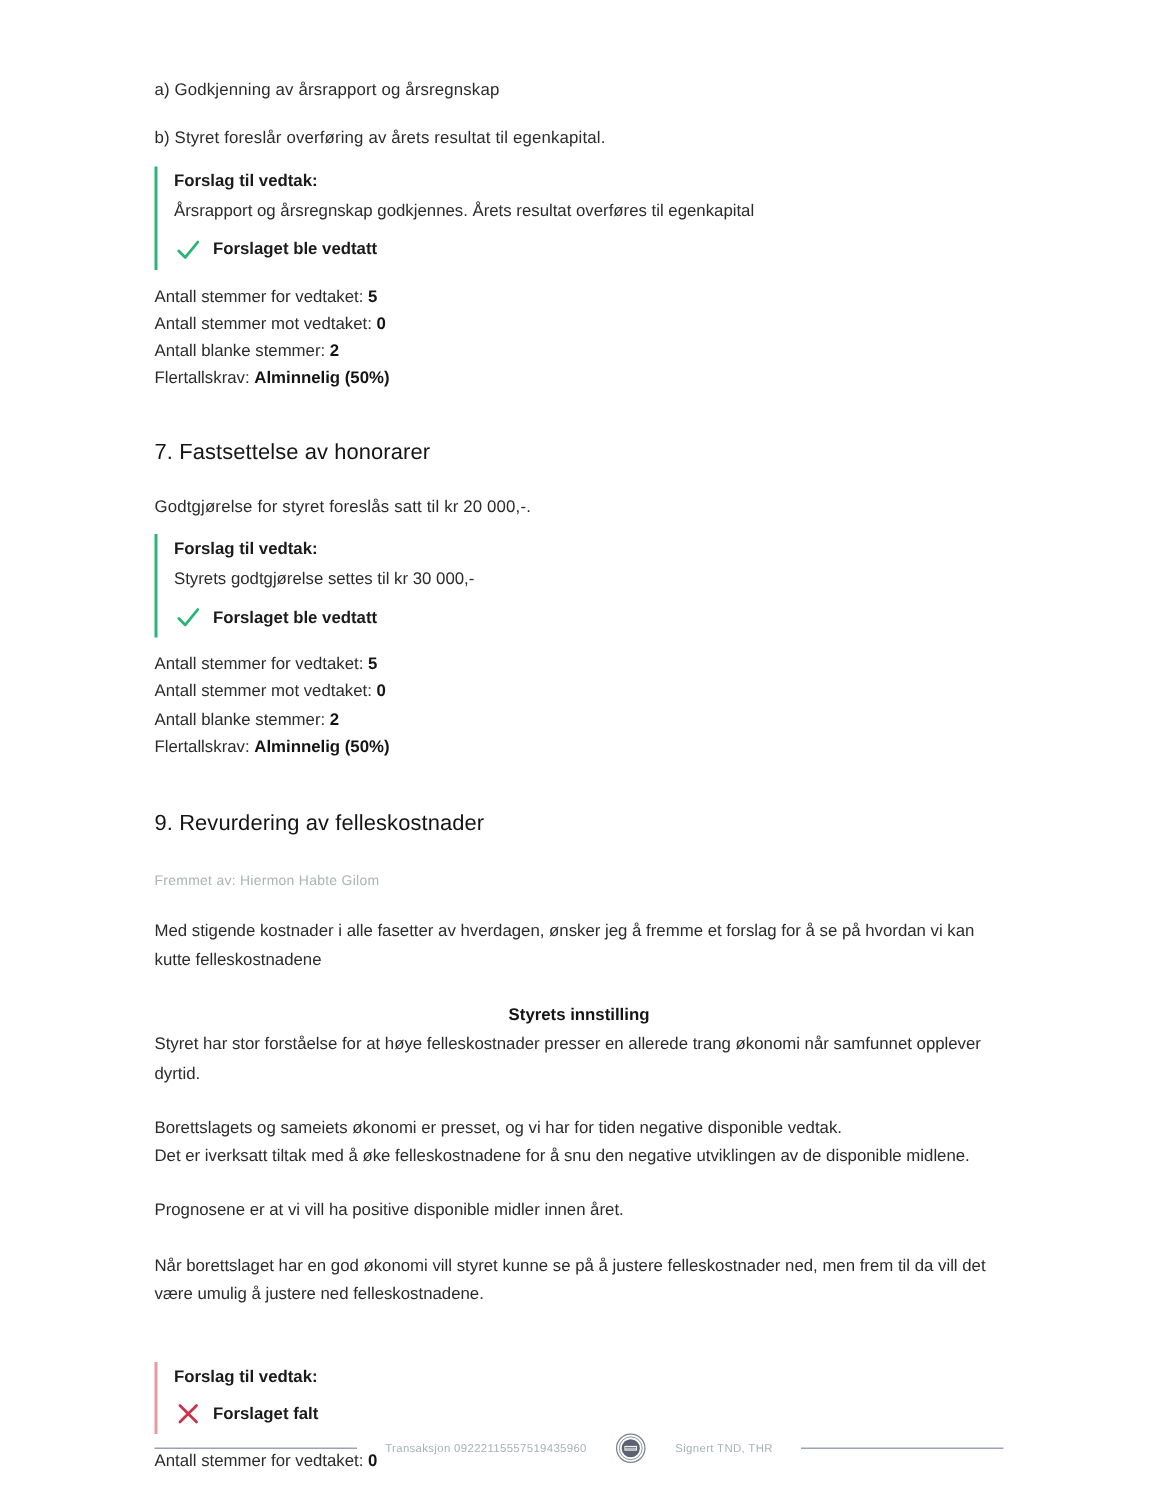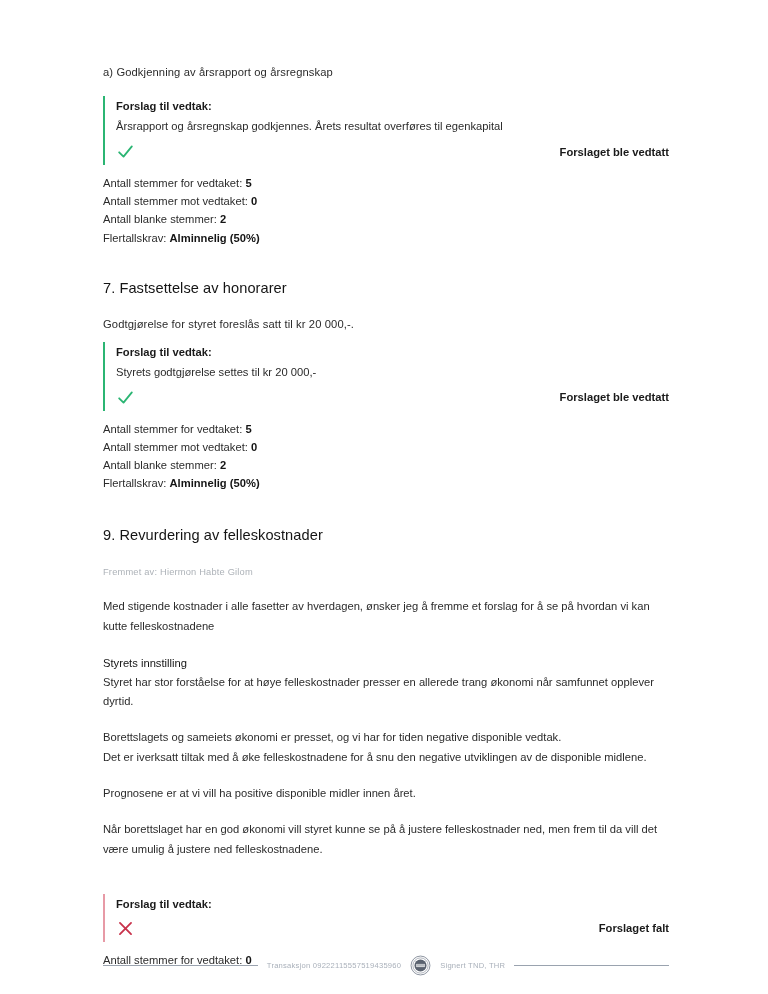--- a/index.html
+++ b/index.html
@@ -26,21 +26,21 @@
     position: absolute;
     left: 103px;
     top: 52px;
     width: 566px;
   }
 
   .para {
     font-size: 11.2px;
     line-height: 1.55;
     color: #2b2b2b;
-    margin: 12px 0 15px 0;
+    margin: 0 0 15px 0;
     letter-spacing: 0.01em;
   }
   .para.tight { margin-bottom: 9px; }
 
   
   .vedtak {
     border-left: 2.5px solid #2bb573;
     padding: 2px 0 4px 11px;
     margin: 6px 0 9px 0;
   }
@@ -58,21 +58,20 @@
     font-size: 11.2px;
     color: #2b2b2b;
     line-height: 1.6;
     margin-bottom: 3px;
   }
   .result-row {
     display: flex;
     align-items: center;
     gap: 7px;
     padding-top: 3px;
-    justify-content: space-between;
   }
   .result-label {
     font-size: 11.2px;
     font-weight: bold;
     color: #1a1a1a;
   }
   .icon-check, .icon-x {
     width: 19px;
     height: 19px;
     flex: 0 0 19px;
@@ -108,44 +107,45 @@
 
   .fremmet {
     font-size: 9.3px;
     color: #adb2b8;
     margin: 23px 0 20px 0;
     letter-spacing: 0.02em;
   }
 
   .sub-bold {
     font-size: 11.2px;
-    font-weight: normal;
+    font-weight: bold;
     color: #141414;
     line-height: 1.6;
     margin: 0;
+    text-align: center;
   }
   .blockpara {
     font-size: 11.2px;
     line-height: 1.72;
     color: #2b2b2b;
     margin: 0;
   }
   .gap-lg { height: 19px; }
   .gap-md { height: 17px; }
   .gap-sm { height: 12px; }
 
   
   .footer {
     position: absolute;
     left: 103px;
     top: 955px;
     width: 566px;
     display: flex;
     align-items: center;
-    gap: 9px;
+    gap: 19px;
   }
   .footer-rule {
     height: 1px;
     background: #9aa3af;
     flex: 1 1 auto;
     min-width: 10px;
   }
   .footer-text {
     font-size: 7.6px;
     color: #a9b0ba;
@@ -159,20 +159,21 @@
   }
 </style>
 </head>
 <body>
 
 <div class="page">
 
   <div class="content">
 
     <p class="para">a) Godkjenning av årsrapport og årsregnskap</p>
+    <p class="para tight">b) Styret foreslår overføring av årets resultat til egenkapital.</p>
 
     <div class="vedtak">
       <div class="vedtak-title">Forslag til vedtak:</div>
       <div class="vedtak-text">Årsrapport og årsregnskap godkjennes. Årets resultat overføres til egenkapital</div>
       <div class="result-row">
         <svg class="icon-check" viewBox="0 0 24 24" fill="none" stroke="#2bb573" stroke-width="2.3" stroke-linecap="round" stroke-linejoin="round">
           <path d="M4 13 L9.5 18.5 L20 5.5"></path>
         </svg>
         <span class="result-label">Forslaget ble vedtatt</span>
       </div>
@@ -186,21 +187,21 @@
     </div>
 
     <div class="heading-wrap">
       <h2 class="section-heading">7. Fastsettelse av honorarer</h2>
     </div>
 
     <p class="para tight">Godtgjørelse for styret foreslås satt til kr 20 000,-.</p>
 
     <div class="vedtak">
       <div class="vedtak-title">Forslag til vedtak:</div>
-      <div class="vedtak-text">Styrets godtgjørelse settes til kr 20 000,-</div>
+      <div class="vedtak-text">Styrets godtgjørelse settes til kr 30 000,-</div>
       <div class="result-row">
         <svg class="icon-check" viewBox="0 0 24 24" fill="none" stroke="#2bb573" stroke-width="2.3" stroke-linecap="round" stroke-linejoin="round">
           <path d="M4 13 L9.5 18.5 L20 5.5"></path>
         </svg>
         <span class="result-label">Forslaget ble vedtatt</span>
       </div>
     </div>
 
     <div class="tally">
       <div class="tally-line"><span>Antall stemmer for vedtaket: </span><b>5</b></div>

